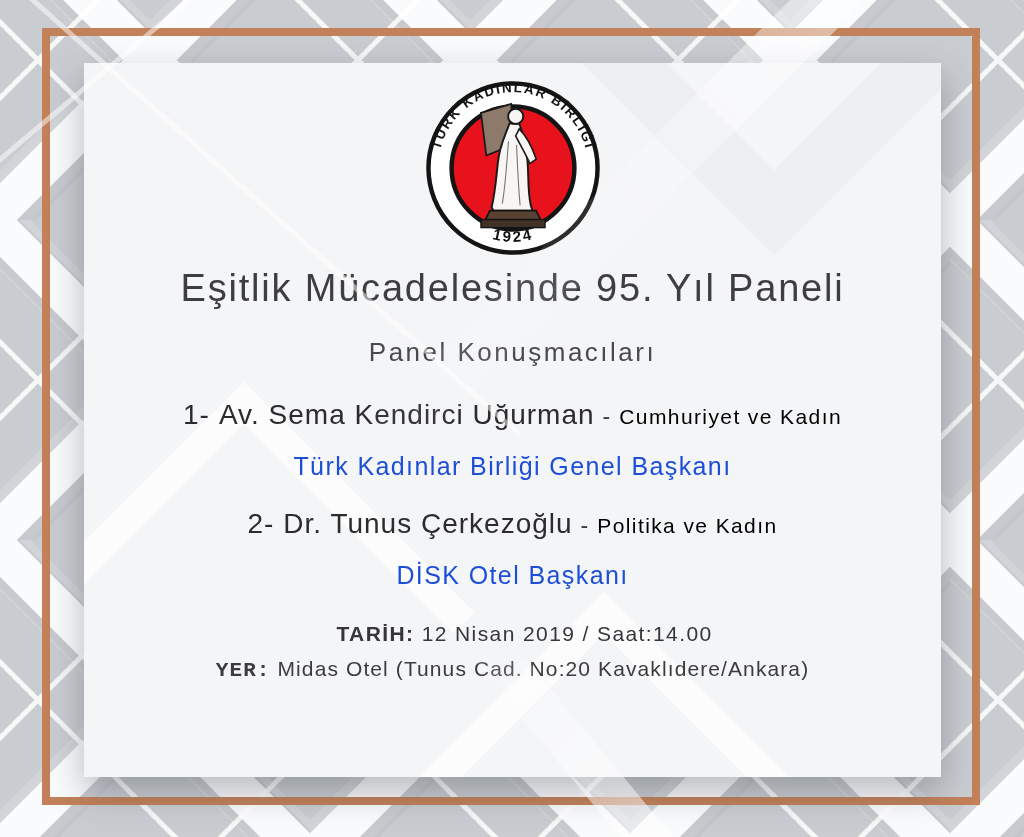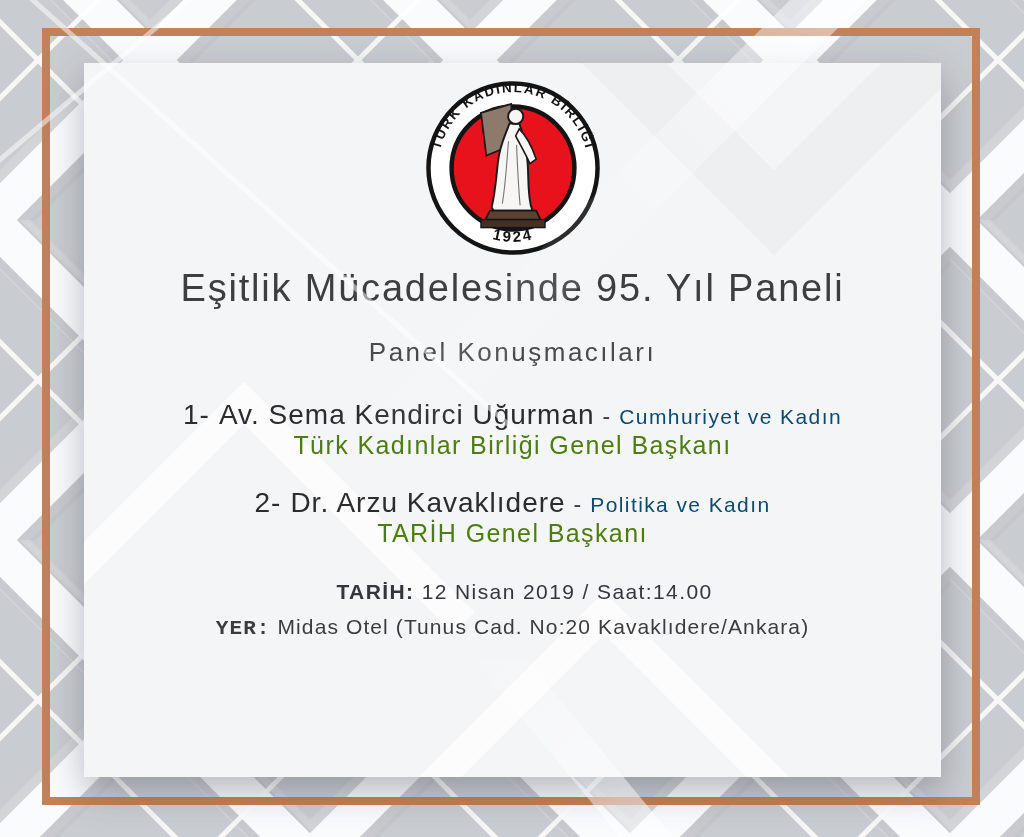--- a/index.html
+++ b/index.html
@@ -34,22 +34,22 @@
   }
   .subtitle {
     margin-top:27px; font-size:26px; font-weight:400; letter-spacing:2.5px;
     color:#4a4a4c;
   }
 
   .speakers { margin-top:32px; display:flex; flex-direction:column; gap:28px; }
   .speaker-line1 { font-size:28px; font-weight:500; color:#2c2c2e; letter-spacing:1px; line-height:1.1; }
   .speaker-line1 .num { margin-right:9px; }
   .speaker-line1 .dash { font-size:23px; color:#3c3c3e; margin:0 8px; font-weight:500; }
-  .speaker-line1 .topic { font-size:21px; font-weight:400; color:#0c4a6e; letter-spacing:1.4px; }
-  .speaker-role { margin-top:0; font-size:25px; font-weight:400; color:#4d7c0f; letter-spacing:1.4px; }
+  .speaker-line1 .topic { font-size:21px; font-weight:400; color:#000000; letter-spacing:1.4px; }
+  .speaker-role { margin-top:21px; font-size:25px; font-weight:400; color:#1d4ed8; letter-spacing:1.4px; }
 
   .footer { margin-top:32px; }
   .footer-line1 { font-size:21px; color:#36363a; letter-spacing:1.4px; }
   .footer-line1 .label { font-weight:700;margin-left:24px; }
   .footer-line1 .value { font-weight:500; }
   .footer-line2 { margin-top:11px; font-size:21px; font-weight:400; color:#3c3c3e; letter-spacing:1.1px; }
   .footer-line2 .label { font-weight:600;font-family:Liberation Mono, monospace; }
 
   .overlay { position:absolute; left:0; top:0; z-index:3; pointer-events:none; }
 </style>
@@ -138,23 +138,23 @@
 
         <div class="speaker">
           <div class="speaker-line1">
             <span class="num">1-</span><span class="name">Av. Sema Kendirci Uğurman</span><span class="dash">-</span><span class="topic">Cumhuriyet ve Kadın</span>
           </div>
           <div class="speaker-role">Türk Kadınlar Birliği Genel Başkanı</div>
         </div>
 
         <div class="speaker">
           <div class="speaker-line1">
-            <span class="num">2-</span><span class="name">Dr. Arzu Kavaklıdere</span><span class="dash">-</span><span class="topic">Politika ve Kadın</span>
+            <span class="num">2-</span><span class="name">Dr. Tunus Çerkezoğlu</span><span class="dash">-</span><span class="topic">Politika ve Kadın</span>
           </div>
-          <div class="speaker-role">TARİH Genel Başkanı</div>
+          <div class="speaker-role">DİSK Otel Başkanı</div>
         </div>
 
 
       </div>
 
       <div class="footer">
         <div class="footer-line1">
           <span class="label">TARİH:</span>
           <span class="value">12 Nisan 2019 / Saat:14.00</span>
         </div>

